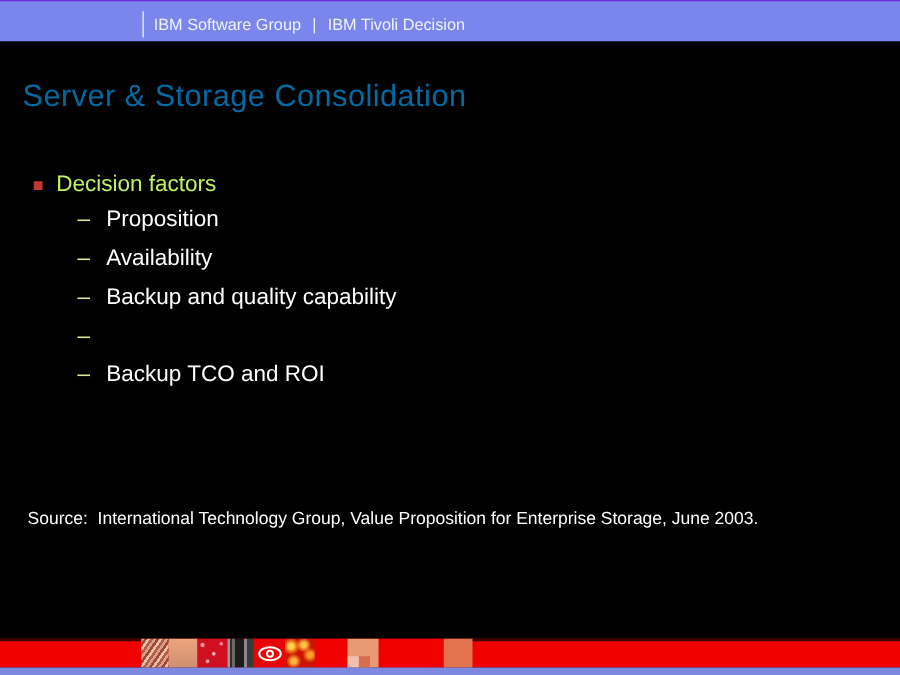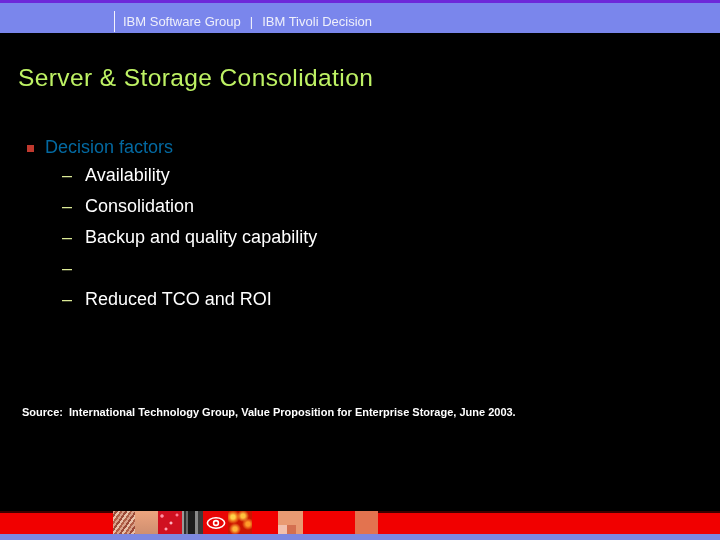--- a/index.html
+++ b/index.html
@@ -13,50 +13,50 @@
     position: relative;
     width: 720px; height: 540px;
     background: #000;
   }
 
   
   .header {
     position: absolute; top: 0; left: 0;
     width: 720px; height: 33px;
     background: #7a86ec;
-    border-top: 3px solid #6d28d9;
+    border-top: 1px solid #6d28d9;
     box-sizing: border-box;
   }
   .header-rule {
     position: absolute; left: 114px; top: 8px;
     width: 1px; height: 21px;
     background: #f4f4fc;
   }
   .header-text {
     position: absolute; left: 123px; top: 0;
     height: 33px;
     display: flex; align-items: center; gap: 9px;
     color: #eff0fb;
     font-size: 13px;
     padding-top: 2px;
   }
 
   
   .title {
     position: absolute; left: 18px; top: 64px;
     font-size: 24.5px;
-    color: #bef264;
+    color: #0369a1;
     letter-spacing: 0.4px;
   }
 
   
   .bullet-main {
     position: absolute; left: 27px; top: 137px;
     display: flex; align-items: center; gap: 11px;
-    color: #0369a1; font-size: 18px;
+    color: #bef264; font-size: 18px;
   }
   .bullet-square {
     width: 7px; height: 7px;
     background: #c0392e;
     flex: 0 0 auto;
     margin-top: 1px;
   }
   .sub-bullet {
     position: absolute; left: 62px;
     display: flex; gap: 13px;
@@ -65,23 +65,22 @@
   .sub-dash { color: #dcea96; min-width: 10px; }
   .sb0 { top: 165px; }
   .sb1 { top: 196px; }
   .sb2 { top: 227px; }
   .sb3 { top: 258px; }
   .sb4 { top: 289px; }
 
   
   .source {
     position: absolute; left: 22px; top: 406px;
-    font-size: 11px; color: #ffffff;
+    font-size: 14px; color: #ffffff;
     white-space: pre;
-    font-weight: bold;
   }
 
   
   .footer-red {
     position: absolute; left: 0; top: 511px;
     width: 720px; height: 23px;
     background: #f10000;
     border-top: 2px solid #3c0000;
     box-sizing: border-box;
   }
@@ -162,36 +161,36 @@
 
   <div class="title">Server &amp; Storage Consolidation</div>
 
   <div class="bullet-main">
     <span class="bullet-square"></span>
     <span>Decision factors</span>
   </div>
 
   <div class="sub-bullet sb0">
     <span class="sub-dash">–</span>
+    <span>Proposition</span>
+  </div>
+  <div class="sub-bullet sb1">
+    <span class="sub-dash">–</span>
     <span>Availability</span>
   </div>
-  <div class="sub-bullet sb1">
-    <span class="sub-dash">–</span>
-    <span>Consolidation</span>
-  </div>
   <div class="sub-bullet sb2">
     <span class="sub-dash">–</span>
     <span>Backup and quality capability</span>
   </div>
   <div class="sub-bullet sb3">
     <span class="sub-dash">–</span>
   </div>
   <div class="sub-bullet sb4">
     <span class="sub-dash">–</span>
-    <span>Reduced TCO and ROI</span>
+    <span>Backup TCO and ROI</span>
   </div>
 
   <div class="source">Source:  International Technology Group, Value Proposition for Enterprise Storage, June 2003.</div>
 
   <div class="footer-red"></div>
   <div class="tiles">
     <div class="tile t-stripes"></div>
     <div class="tile t-salmon1"></div>
     <div class="tile t-pattern"></div>
     <div class="tile t-person"></div>

